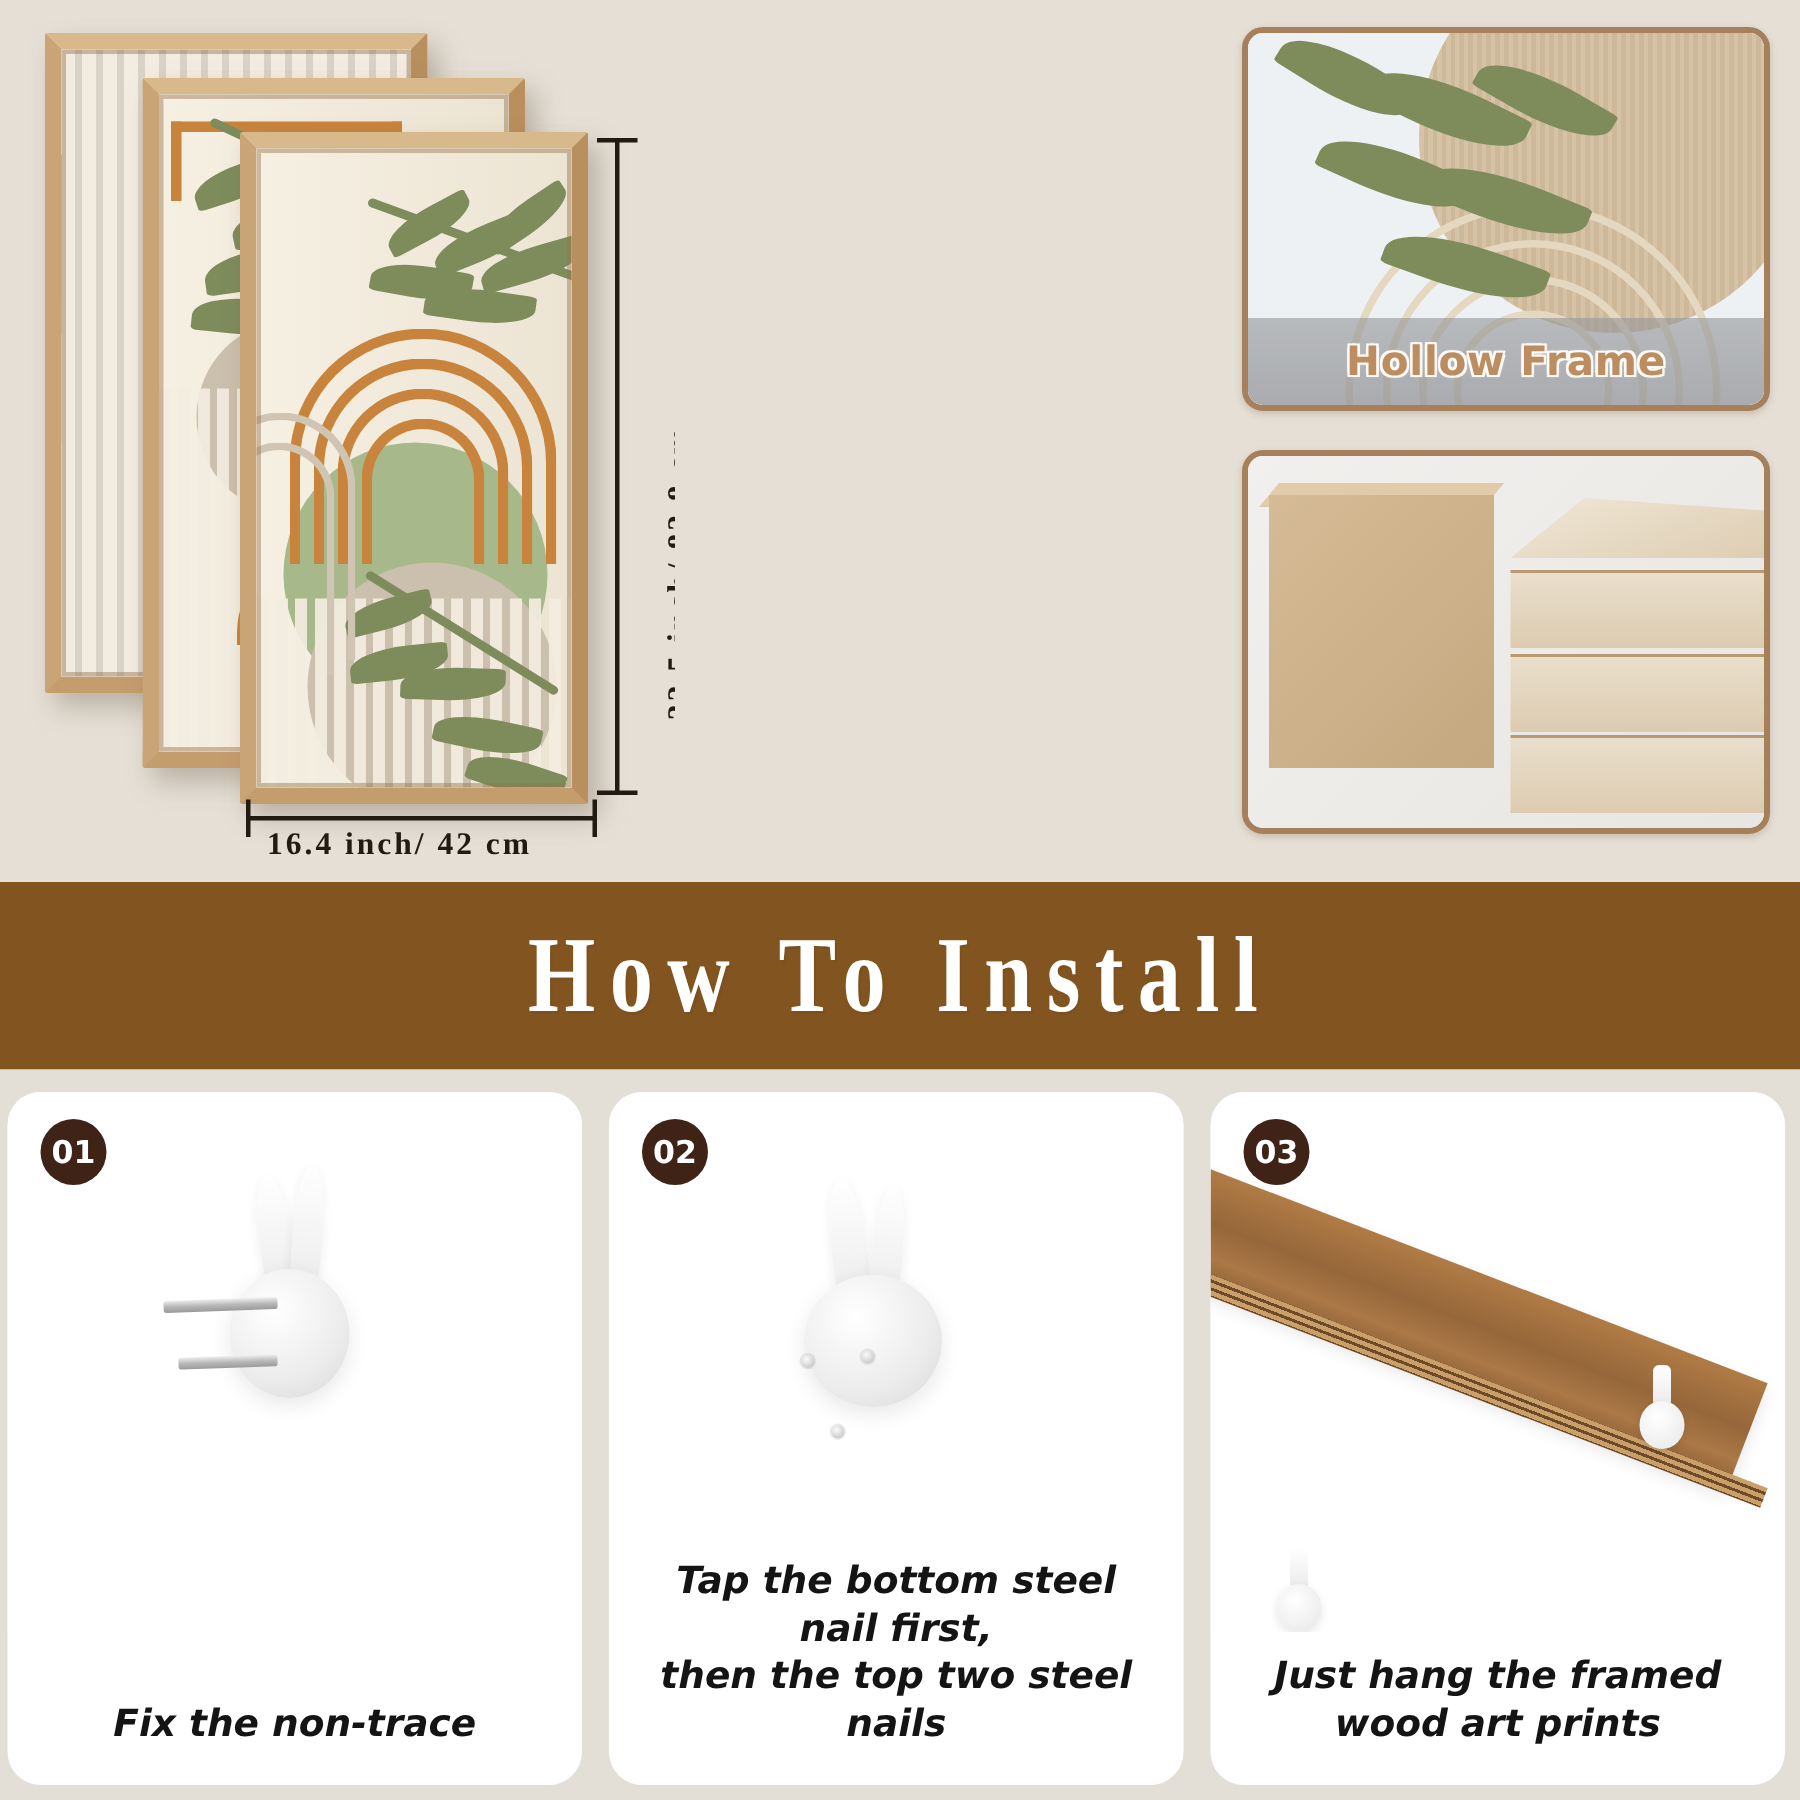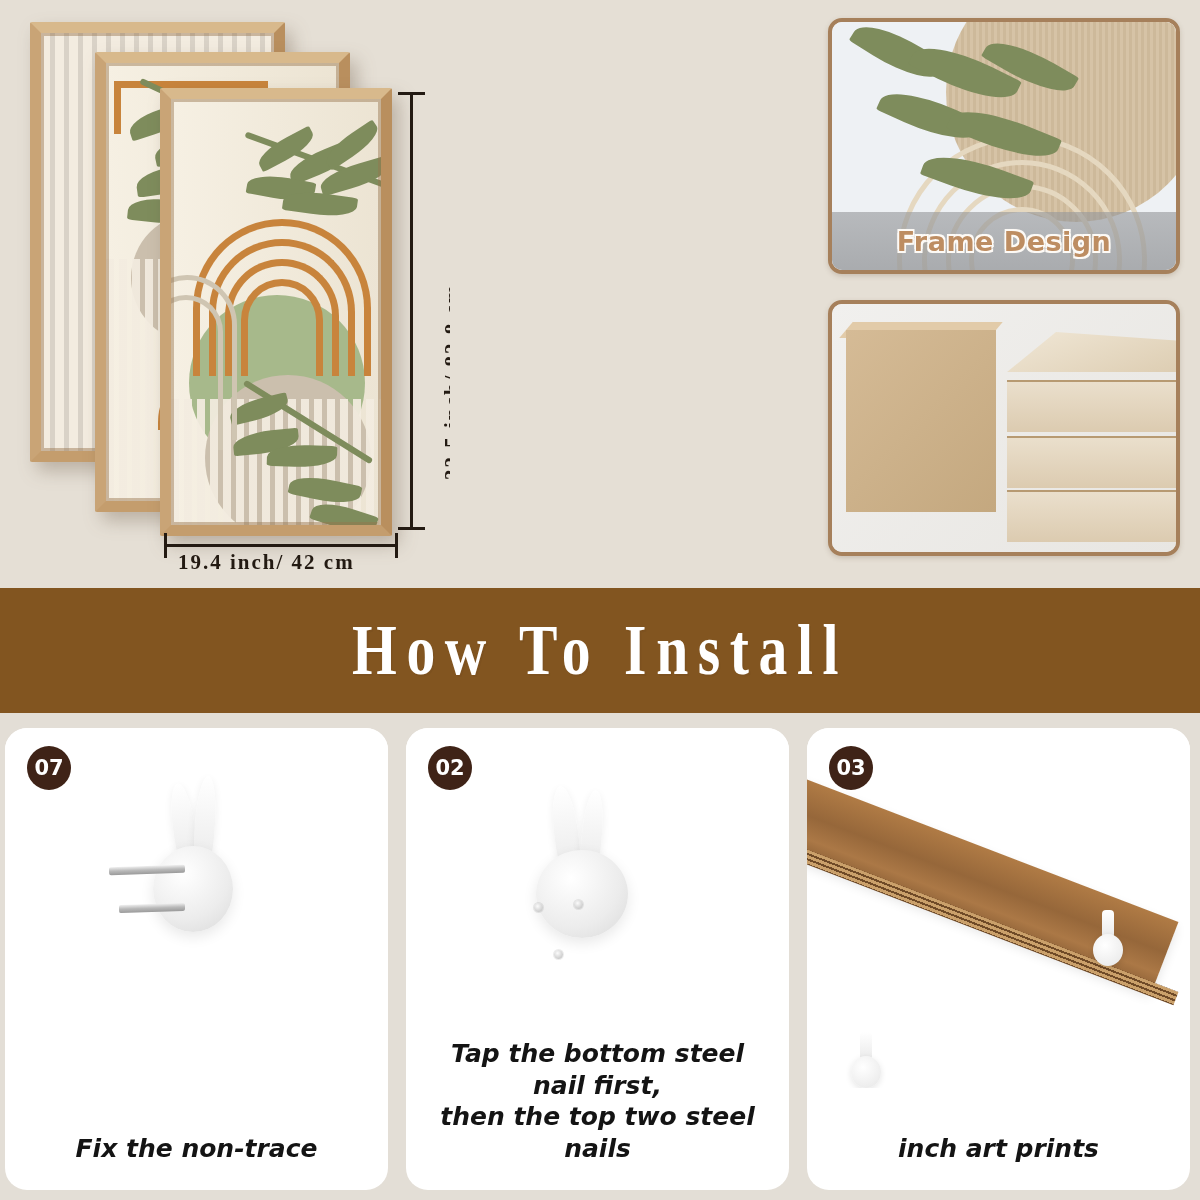--- a/index.html
+++ b/index.html
@@ -498,42 +498,42 @@
       </div>
 
       <div class="dim-line-v" style="left:410px; top:92px; height:438px;"></div>
       <div class="dim-cap-h" style="left:398px; top:92px; width:27px;"></div>
       <div class="dim-cap-h" style="left:398px; top:527px; width:27px;"></div>
       <div class="dim-text" id="dim-v-text">32.5 inch/ 82.8 cm</div>
 
       <div class="dim-line-h" style="left:164px; top:544px; width:234px;"></div>
       <div class="dim-cap-v" style="left:164px; top:533px; height:25px;"></div>
       <div class="dim-cap-v" style="left:395px; top:533px; height:25px;"></div>
-      <div class="dim-text" id="dim-h-text">19.4 inch/ 42 cm</div>
+      <div class="dim-text" id="dim-h-text">16.4 inch/ 42 cm</div>
     </div>
 
 
     <div class="feature-card" id="card-hollow">
       <div class="card-photo" id="photo-hollow">
         <div class="wood-circle"></div>
         <div class="rings">
           <div class="ring" style="width:240px;height:240px;"></div>
           <div class="ring" style="width:190px;height:190px;"></div>
           <div class="ring" style="width:142px;height:142px;"></div>
           <div class="ring" style="width:96px;height:96px;"></div>
         </div>
         <div class="hleaf" style="left:18px; top:14px; width:96px; height:32px; transform:rotate(32deg);"></div>
         <div class="hleaf" style="left:78px; top:34px; width:110px; height:34px; transform:rotate(26deg);"></div>
         <div class="hleaf" style="left:46px; top:78px; width:104px; height:32px; transform:rotate(24deg);"></div>
         <div class="hleaf" style="left:116px; top:96px; width:112px; height:32px; transform:rotate(22deg);"></div>
         <div class="hleaf" style="left:90px; top:140px; width:110px; height:32px; transform:rotate(20deg);"></div>
         <div class="hleaf" style="left:150px; top:30px; width:96px; height:30px; transform:rotate(30deg);"></div>
       </div>
       <div class="card-label-band">
-        <span class="card-label-text">Frame Design</span>
+        <span class="card-label-text">Hollow Frame</span>
       </div>
     </div>
 
 
     <div class="feature-card" id="card-box">
       <div class="card-photo" id="photo-box">
         <div class="bx-front-top"></div>
         <div class="bx-front"></div>
         <div class="bx-lid"></div>
         <div class="bx-stack" style="top:76px;"></div>
@@ -543,21 +543,21 @@
     </div>
   </div>
 
   <div id="banner">
     <div id="banner-title">How To Install</div>
   </div>
 
   <div id="steps">
 
     <div class="step-card" id="step-card-1">
-      <div class="step-badge">07</div>
+      <div class="step-badge">01</div>
       <div class="step-photo">
         <div class="hook-ear" style="left:168px; top:55px; width:22px; height:90px; transform:rotate(-8deg);"></div>
         <div class="hook-ear" style="left:190px; top:48px; width:20px; height:96px; transform:rotate(4deg);"></div>
         <div class="hook-body" style="left:148px; top:118px; width:80px; height:86px;"></div>
         <div class="nail-pin" style="left:104px; top:138px; width:76px; transform:rotate(-2deg);"></div>
         <div class="nail-pin" style="left:114px; top:176px; width:66px; transform:rotate(-2deg);"></div>
       </div>
       <div class="step-caption">
         <div>Fix the non-trace</div>
       </div>
@@ -587,17 +587,18 @@
         <div class="s3-hook" style="left:286px; top:182px;">
             <div class="hk-tab"></div>
             <div class="hk-round"></div>
           </div>
         <div class="s3-hook" style="left:44px; top:304px;">
           <div class="hk-tab"></div>
           <div class="hk-round"></div>
         </div>
       </div>
       <div class="step-caption">
-        <div>inch art prints</div>
+        <div>Just hang the framed</div>
+        <div>wood art prints</div>
       </div>
     </div>
   </div>
 </div>
 
 </body></html>

